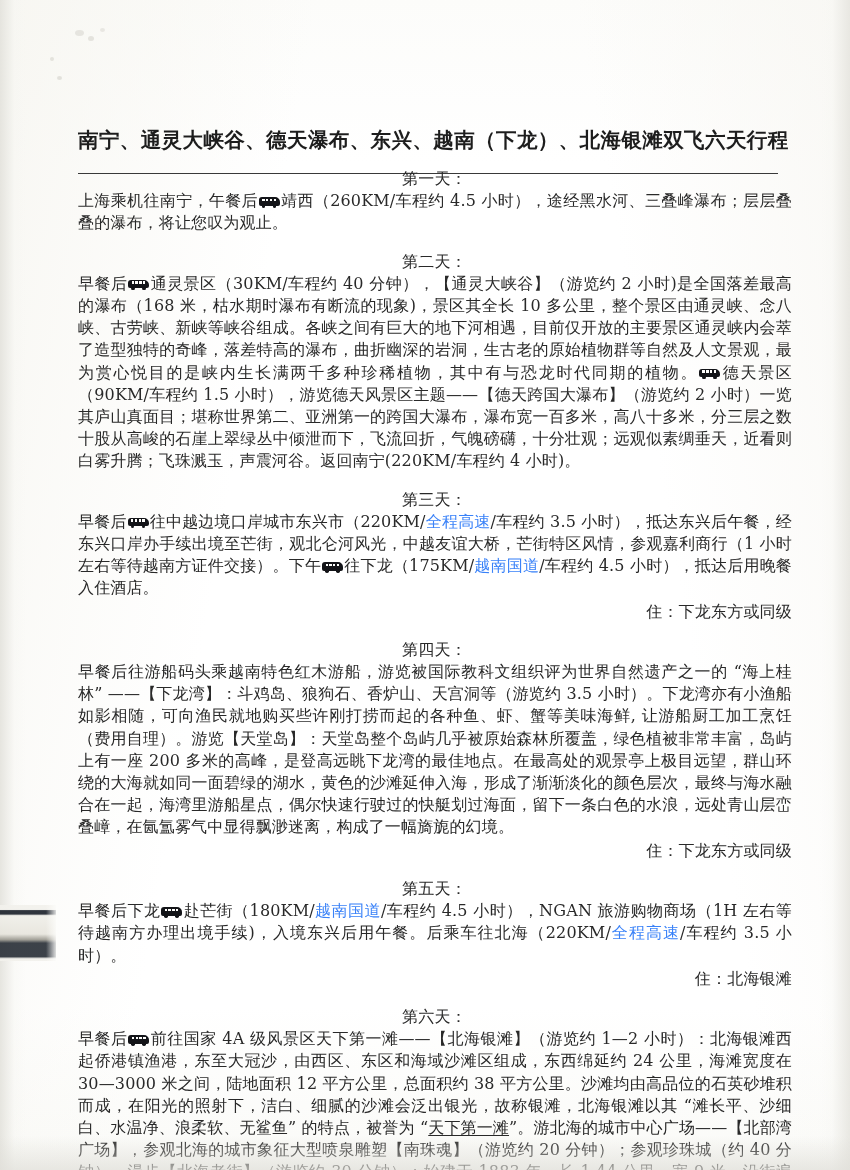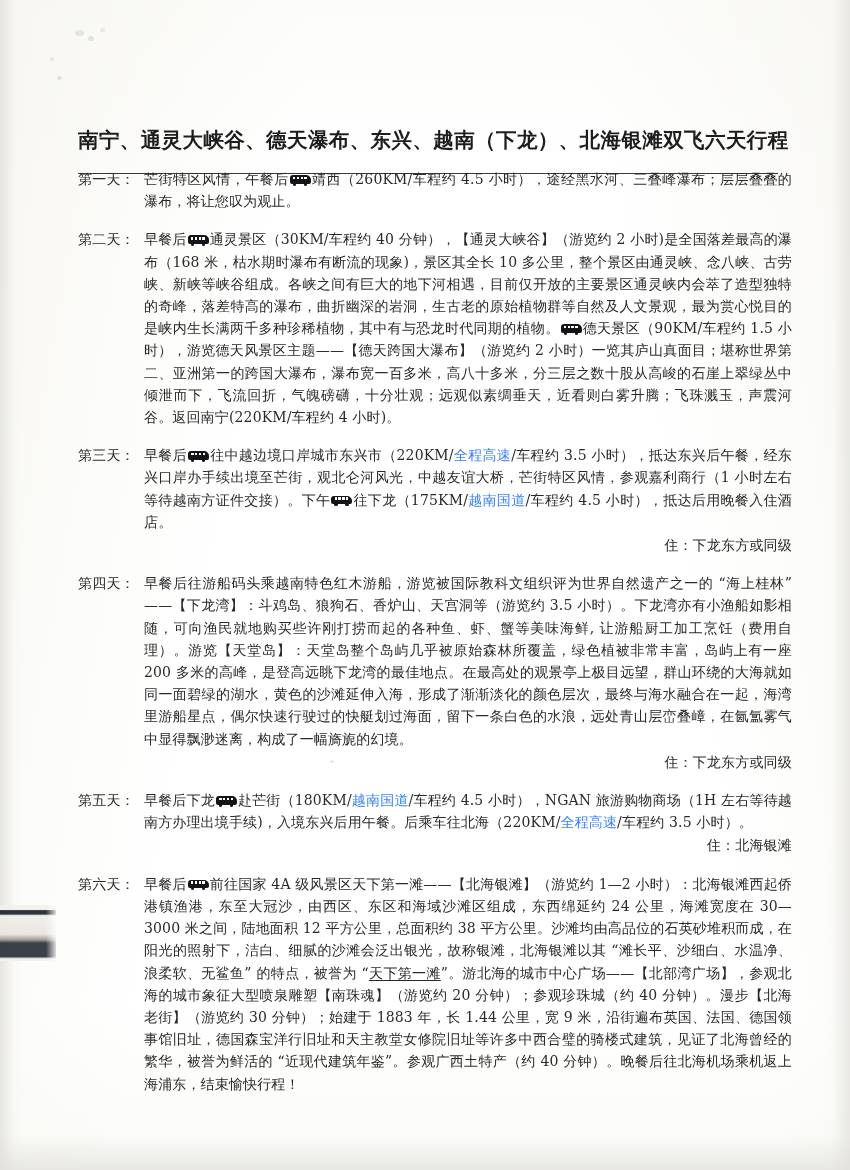--- a/index.html
+++ b/index.html
@@ -98,24 +98,25 @@
 
   .body-block {
     position: absolute;
     left: 78px;
     top: 168px;
     width: 714px;
   }
 
   .day {
     display: flex;
-    align-items: flex-start;
+    align-items: center;
     margin-bottom: 16px;
-    font-size: 14px;
+    font-size: 16px;
     line-height: 22.2px;
+    flex-direction: column;
   }
   .day-label {
     flex: 0 0 auto;
     width: 66px;
     white-space: nowrap;
     letter-spacing: 0.2px;
   }
   .day-body {
     flex: 1 1 auto;
     text-align: justify;
@@ -187,21 +188,21 @@
   <div class="paper-tint"></div>
 
   <div class="sheet">
 
     <div class="doc-title">南宁、通灵大峡谷、德天瀑布、东兴、越南（下龙）、北海银滩双飞六天行程</div>
 
     <div class="body-block" id="body-block">
         <div class="day">
           <div class="day-label">第一天：</div>
           <div class="day-body">
-            <p><span>芒街特区风情，午餐后</span><span class="bus-icon"><span class="body"></span><span class="win w1"></span><span class="win w2"></span><span class="win w3"></span><span class="win w4"></span><span class="wheel wh1"></span><span class="wheel wh2"></span></span><span>靖西（260KM/车程约 4.5 小时），途经黑水河、三叠峰瀑布；层层叠叠的瀑布，将让您叹为观止。</span></p>
+            <p><span>上海乘机往南宁，午餐后</span><span class="bus-icon"><span class="body"></span><span class="win w1"></span><span class="win w2"></span><span class="win w3"></span><span class="win w4"></span><span class="wheel wh1"></span><span class="wheel wh2"></span></span><span>靖西（260KM/车程约 4.5 小时），途经黑水河、三叠峰瀑布；层层叠叠的瀑布，将让您叹为观止。</span></p>
           </div>
         </div>
         <div class="day">
           <div class="day-label">第二天：</div>
           <div class="day-body">
             <p><span>早餐后</span><span class="bus-icon"><span class="body"></span><span class="win w1"></span><span class="win w2"></span><span class="win w3"></span><span class="win w4"></span><span class="wheel wh1"></span><span class="wheel wh2"></span></span><span>通灵景区（30KM/车程约 40 分钟），【通灵大峡谷】（游览约 2 小时)是全国落差最高的瀑布（168 米，枯水期时瀑布有断流的现象)，景区其全长 10 多公里，整个景区由通灵峡、念八峡、古劳峡、新峡等峡谷组成。各峡之间有巨大的地下河相遇，目前仅开放的主要景区通灵峡内会萃了造型独特的奇峰，落差特高的瀑布，曲折幽深的岩洞，生古老的原始植物群等自然及人文景观，最为赏心悦目的是峡内生长满两千多种珍稀植物，其中有与恐龙时代同期的植物。</span><span class="bus-icon"><span class="body"></span><span class="win w1"></span><span class="win w2"></span><span class="win w3"></span><span class="win w4"></span><span class="wheel wh1"></span><span class="wheel wh2"></span></span><span>德天景区（90KM/车程约 1.5 小时），游览德天风景区主题——【德天跨国大瀑布】（游览约 2 小时）一览其庐山真面目；堪称世界第二、亚洲第一的跨国大瀑布，瀑布宽一百多米，高八十多米，分三层之数十股从高峻的石崖上翠绿丛中倾泄而下，飞流回折，气魄磅礴，十分壮观；远观似素绸垂天，近看则白雾升腾；飞珠溅玉，声震河谷。返回南宁(220KM/车程约 4 小时)。</span></p>
           </div>
         </div>
         <div class="day">
           <div class="day-label">第三天：</div>

